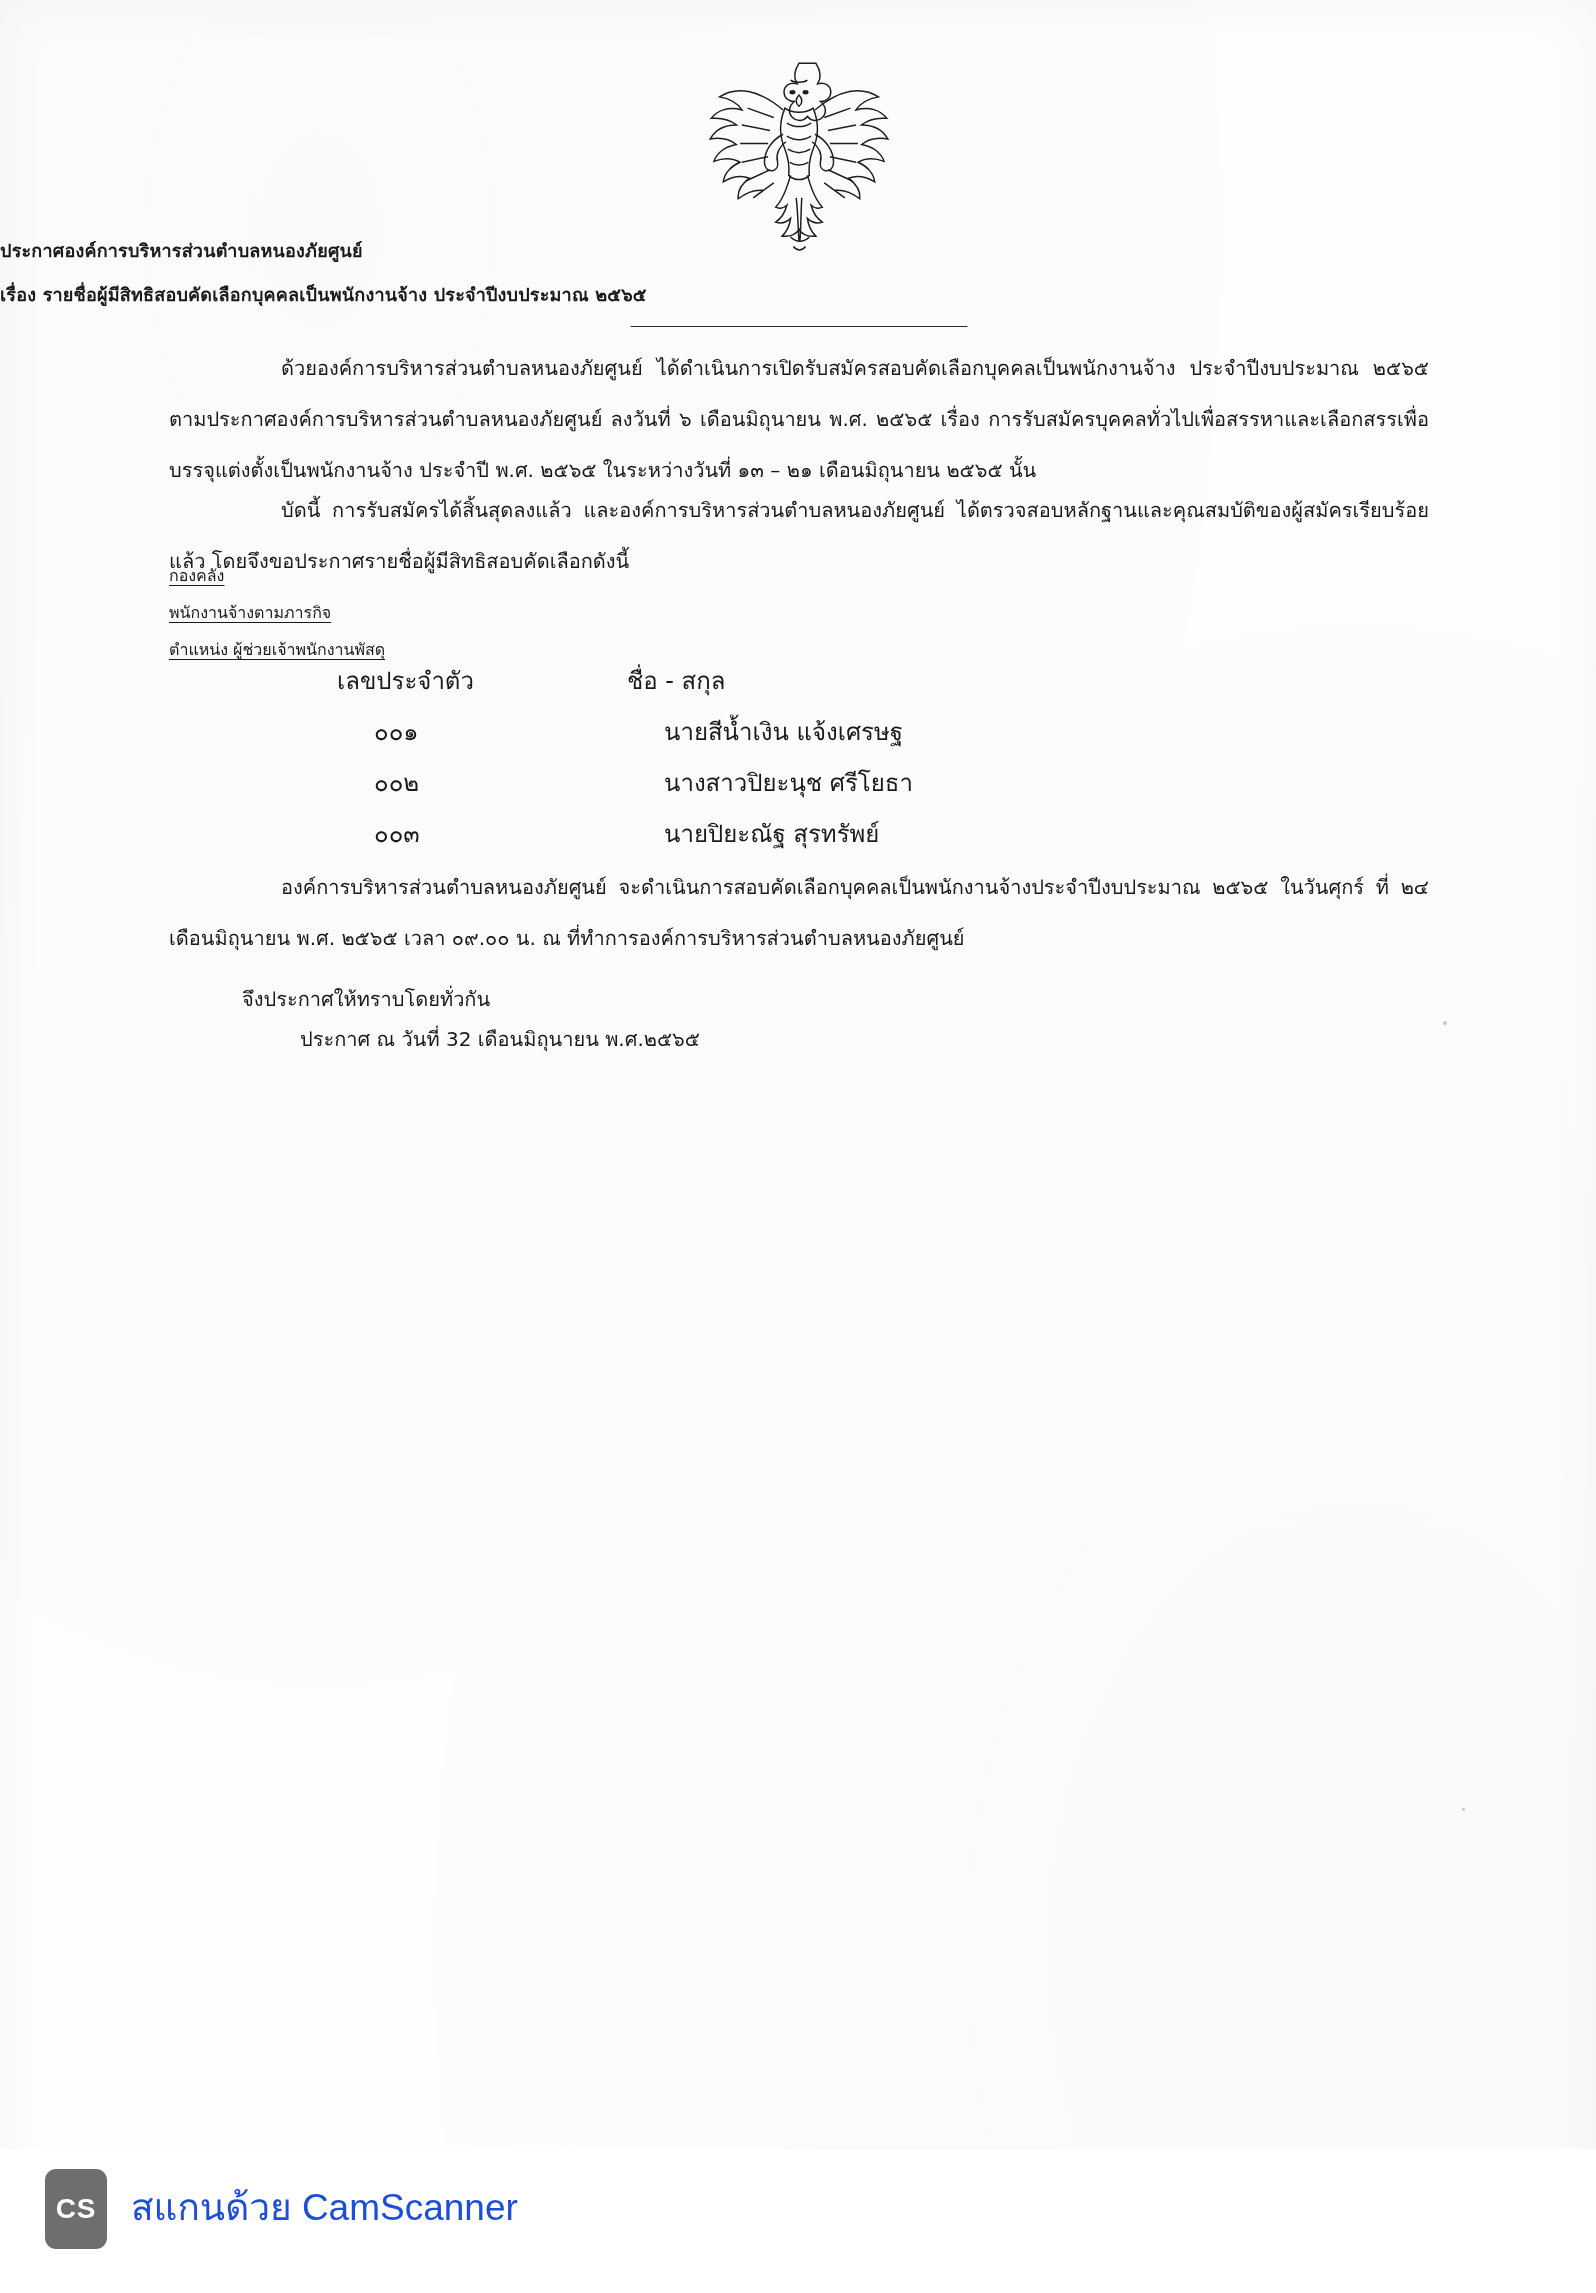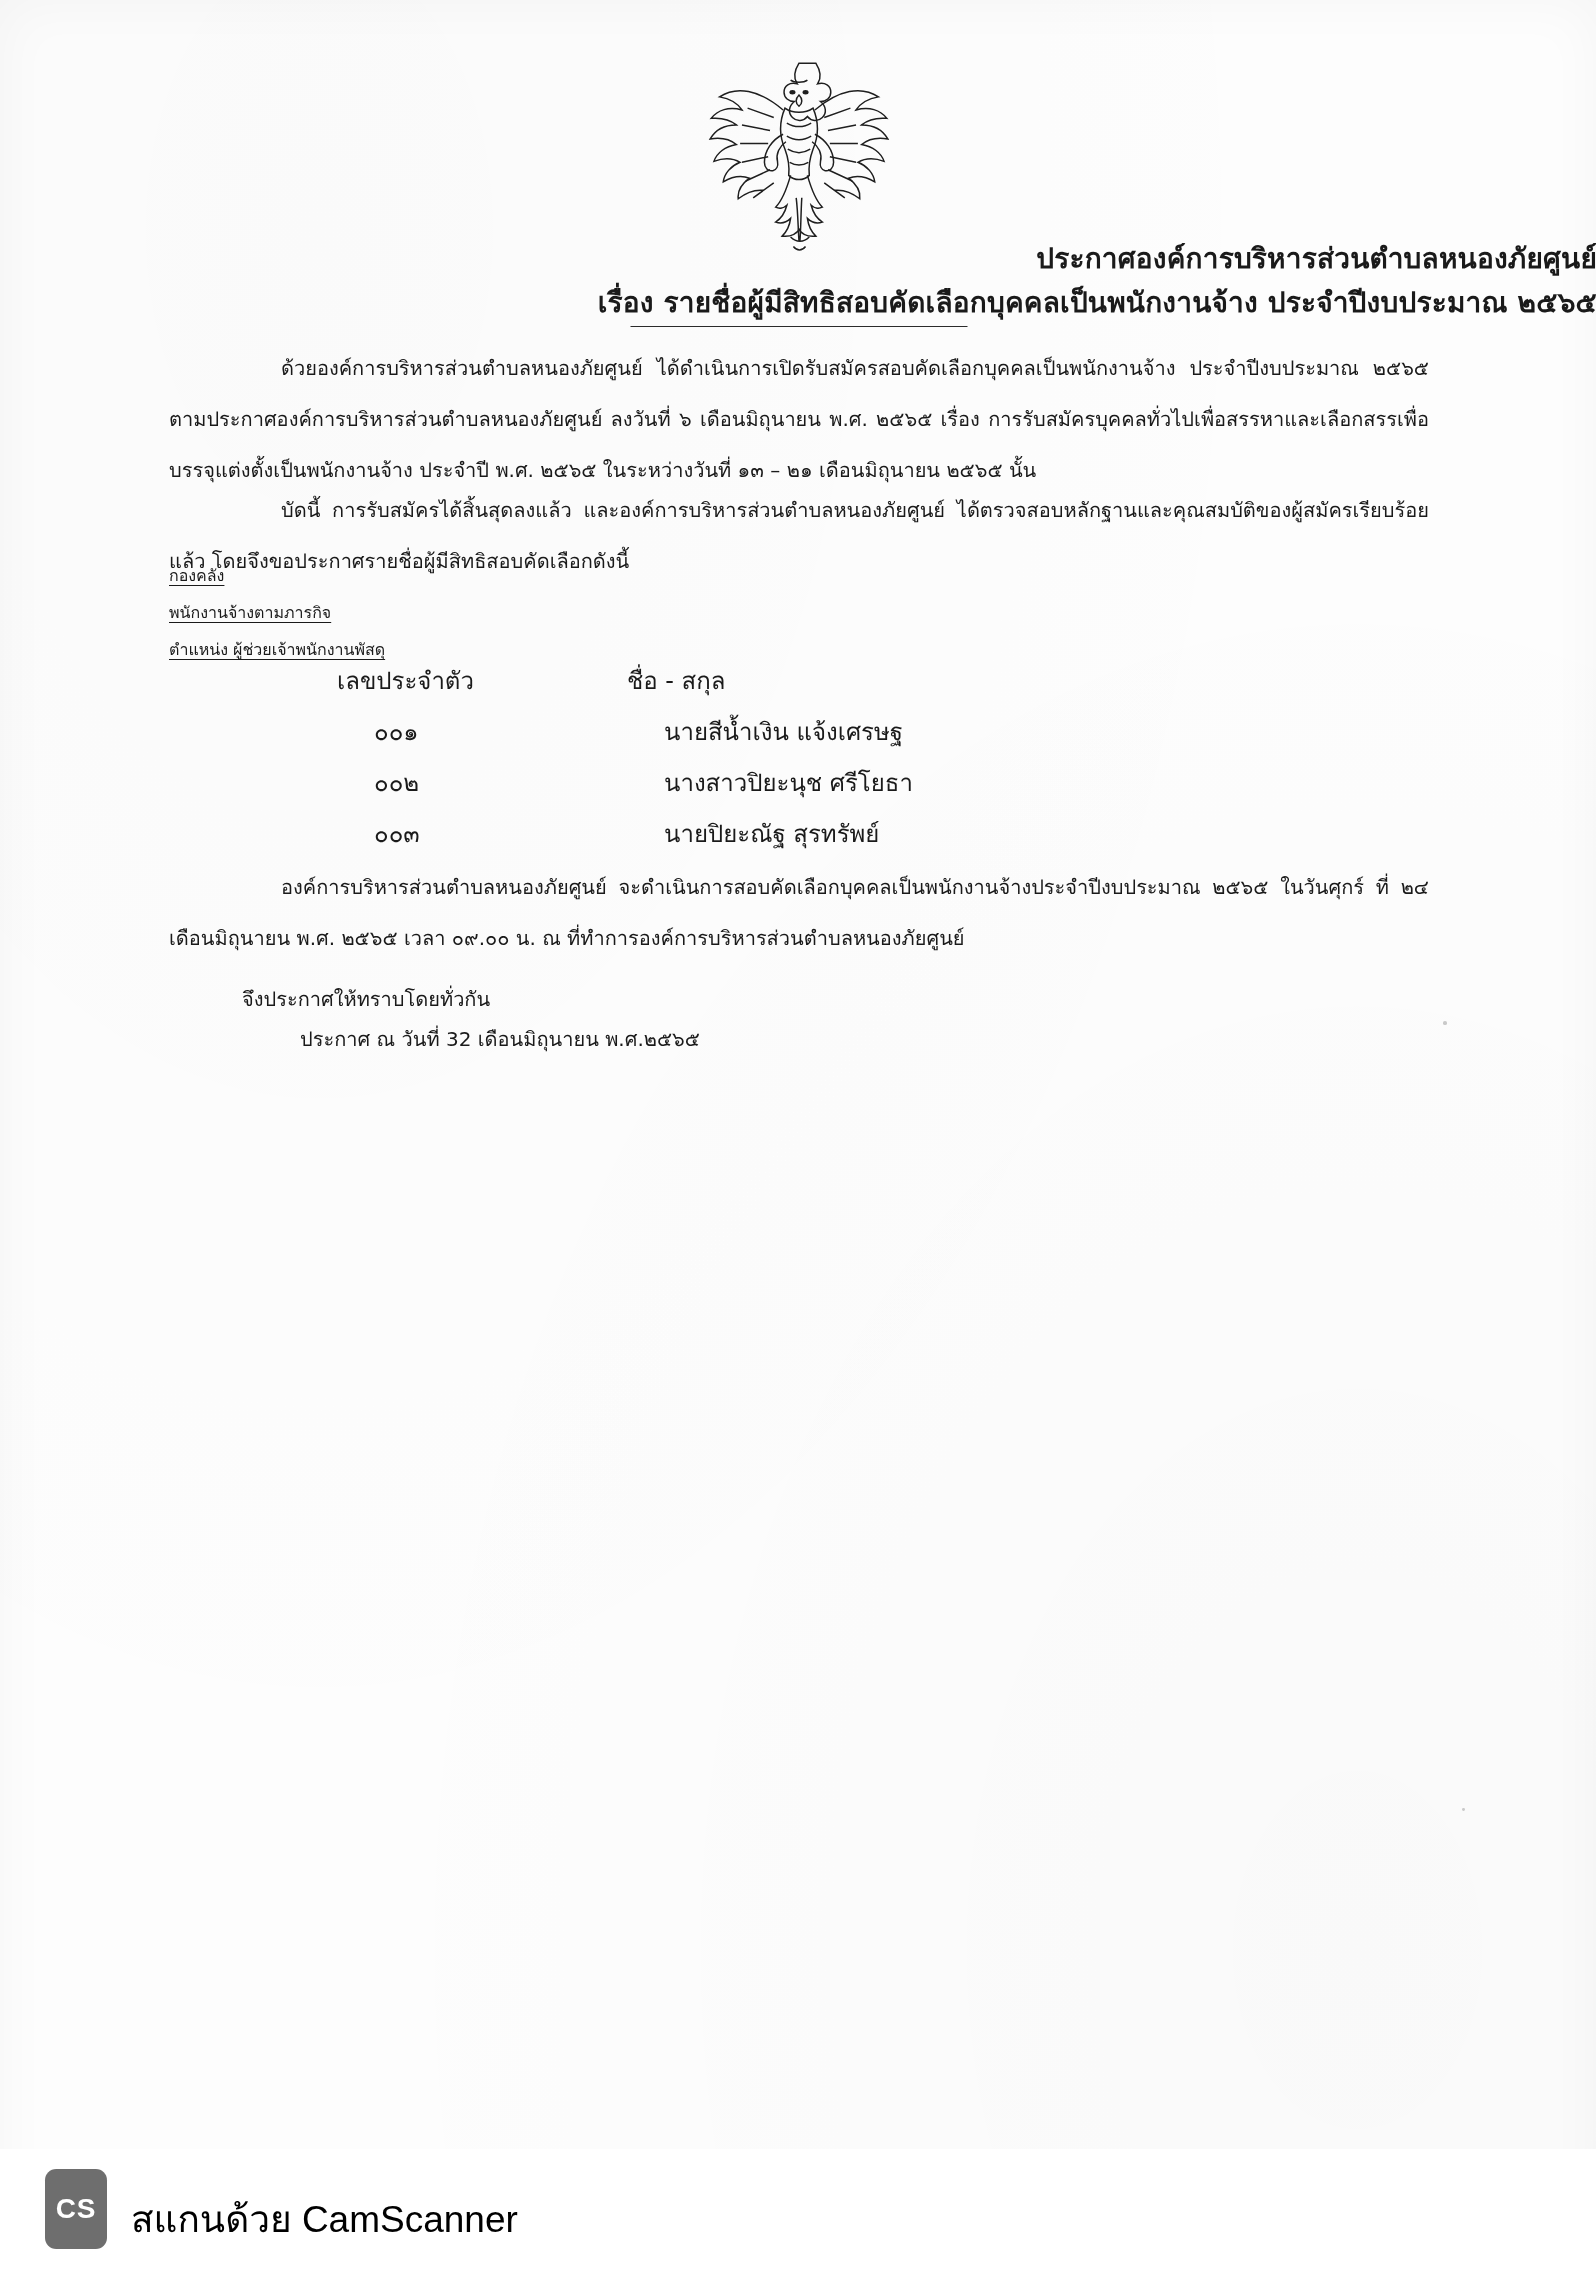--- a/index.html
+++ b/index.html
@@ -39,22 +39,22 @@
     left: 50%;
     transform: translateX(-50%);
     width: 197px;
     height: 215px;
   }
 
   .doc-title {
     position: absolute;
     left: 0;
     right: 0;
-    text-align: right;
-    font-size: 28px;
+    text-align: left;
+    font-size: 18px;
     font-weight: 700;
     letter-spacing: 0.2px;
   }
   #title-line1 { top: 236px; }
   #title-line2 { top: 280px; }
 
   .divider {
     position: absolute;
     top: 326px;
     left: 50%;
@@ -168,26 +168,26 @@
     font-weight: 700;
     display: flex;
     align-items: center;
     justify-content: center;
     letter-spacing: 0.9px;
     font-family: "Liberation Sans", sans-serif;
   }
   .cs-text {
     position: absolute;
     left: 131px;
-    bottom: 45px;
+    bottom: 57px;
     height: 62px;
     display: flex;
     align-items: center;
     font-size: 37px;
-    color: #000000;
+    color: #1d4ed8;
     font-family: "Liberation Sans", sans-serif;
   }
   .speck {
     position: absolute;
     background: #c9c9c9;
     border-radius: 50%;
   }
 </style>
 </head>
 <body>

